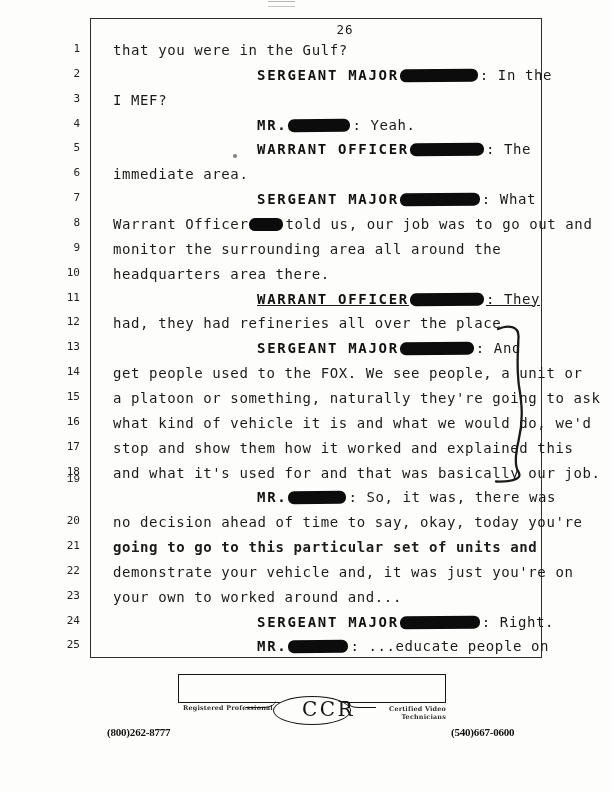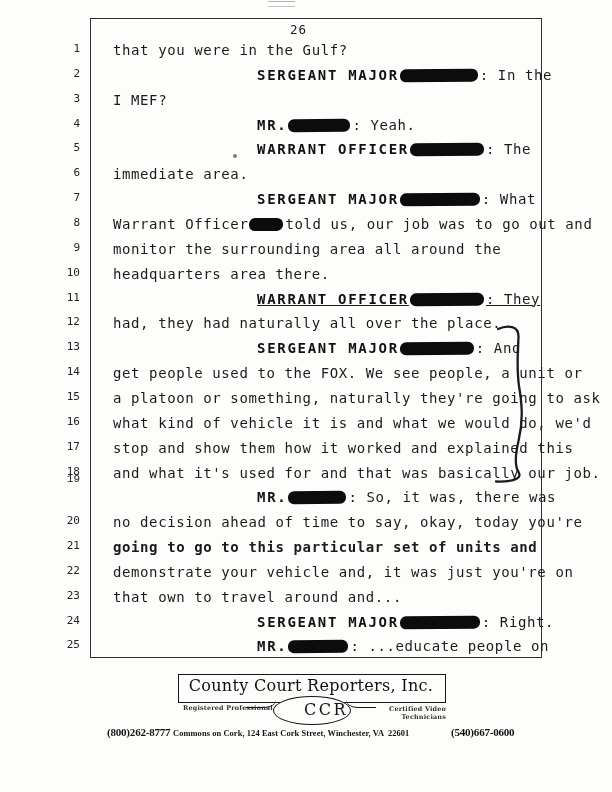--- a/index.html
+++ b/index.html
@@ -7,21 +7,21 @@
     position:relative;width:612px;height:792px;margin:0 auto;
     background:#fdfdfb;overflow:hidden;
     font-family:"DejaVu Sans Mono",monospace;color:#1c1c1c;
   }
   
   .smudge{position:absolute;left:268px;top:1px;width:27px;height:4px;
     border-top:1px solid #b5b5b5;border-bottom:1px solid #c4c4c4;}
   
   .doc-box{position:absolute;left:90px;top:18px;width:450px;height:638px;
     border:1.5px solid #2f2f2f;background:transparent;}
-  .pageno{position:absolute;left:290px;top:22px;width:110px;text-align:left;
+  .pageno{position:absolute;left:290px;top:22px;width:110px;text-align:center;
     font-size:12.5px;letter-spacing:1px;color:#1a1a1a;}
   .line-number{position:absolute;left:44px;width:36px;text-align:right;
     font-size:11px;letter-spacing:0;color:#222;}
   .transcript-line{position:absolute;white-space:pre;font-size:14px;
     letter-spacing:.6px;color:#1b1b1b;}
   .speaker{font-weight:bold;letter-spacing:1.7px;color:#111;}
   .redact{display:inline-block;height:13px;border-radius:6px;background:#0c0c0c;
     vertical-align:-2px;margin:0 2px 0 1px;transform:rotate(-.6deg);}
   .ink-speck{position:absolute;left:233px;top:154px;width:4px;height:4px;
     border-radius:50%;background:#4a4a4a;opacity:.7;}
@@ -31,21 +31,21 @@
     border:1.8px solid #151515;background:#fdfdfb;}
   .logo-title{position:absolute;left:178px;top:676px;width:266px;text-align:center;
     font-family:"DejaVu Serif",serif;font-size:16px;letter-spacing:.3px;color:#101010;}
   .logo-tag{position:absolute;font-family:"DejaVu Serif",serif;font-size:6.4px;
     font-weight:600;color:#2e2e2e;letter-spacing:.2px;}
   .tag-left{left:183px;top:704px;}
   .tag-right{left:378px;top:705px;width:68px;text-align:right;}
   .ccr-oval{position:absolute;left:273px;top:696px;width:76px;height:27px;
     border:1.7px solid #131313;border-radius:50%;background:#fdfdfb;z-index:2;
     text-align:center;}
-  .ccr-abbr{font-family:"DejaVu Serif",serif;font-size:16px;letter-spacing:2.5px;
+  .ccr-abbr{font-family:"DejaVu Serif",serif;font-size:20px;letter-spacing:2.5px;
     color:#141414;line-height:25px;margin-left:28px;}
   .oval-wing{position:absolute;top:699px;width:30px;height:8px;z-index:1;
     border-bottom:1.6px solid #131313;}
   .wing-l{left:246px;border-bottom-right-radius:12px 8px;}
   .wing-r{left:346px;border-bottom-left-radius:12px 8px;}
   .contact{font-family:"Liberation Serif",serif;font-weight:bold;color:#121212;
     position:absolute;white-space:pre;}
   .phone-left{left:107px;top:726px;font-size:11px;letter-spacing:-.2px;}
   .phone-right{left:451px;top:726px;font-size:11px;letter-spacing:-.2px;}
   .address{left:173px;top:729px;font-size:8.4px;letter-spacing:.1px;}
@@ -79,21 +79,21 @@
       <div class="transcript-line" style="top: 191.1px; left: 257px;"><span class="speaker">SERGEANT MAJOR</span><span class="redact" style="width: 80px;"></span><span>: What</span></div>
       <div class="line-number" style="top: 216px;">8</div>
       <div class="transcript-line" style="top: 216px; left: 113px;"><span>Warrant Officer</span><span class="redact" style="width: 34px;"></span><span>told us, our job was to go out and</span></div>
       <div class="line-number" style="top: 240.8px;">9</div>
       <div class="transcript-line" style="top: 240.8px; left: 113px;"><span>monitor the surrounding area all around the</span></div>
       <div class="line-number" style="top: 265.7px;">10</div>
       <div class="transcript-line" style="top: 265.7px; left: 113px;"><span>headquarters area there.</span></div>
       <div class="line-number" style="top: 290.5px;">11</div>
       <div class="transcript-line" style="top: 290.5px; left: 257px; text-decoration: underline;"><span class="speaker">WARRANT OFFICER</span><span class="redact" style="width: 74px;"></span><span>: They</span></div>
       <div class="line-number" style="top: 315.4px;">12</div>
-      <div class="transcript-line" style="top: 315.4px; left: 113px;"><span>had, they had naturally all over the place.</span></div>
+      <div class="transcript-line" style="top: 315.4px; left: 113px;"><span>had, they had refineries all over the place.</span></div>
       <div class="line-number" style="top: 340.2px;">13</div>
       <div class="transcript-line" style="top: 340.2px; left: 257px;"><span class="speaker">SERGEANT MAJOR</span><span class="redact" style="width: 74px;"></span><span>: And</span></div>
       <div class="line-number" style="top: 365.1px;">14</div>
       <div class="transcript-line" style="top: 365.1px; left: 113px;"><span>get people used to the FOX. We see people, a unit or</span></div>
       <div class="line-number" style="top: 389.9px;">15</div>
       <div class="transcript-line" style="top: 389.9px; left: 113px;"><span>a platoon or something, naturally they're going to ask</span></div>
       <div class="line-number" style="top: 414.8px;">16</div>
       <div class="transcript-line" style="top: 414.8px; left: 113px;"><span>what kind of vehicle it is and what we would do, we'd</span></div>
       <div class="line-number" style="top: 439.6px;">17</div>
       <div class="transcript-line" style="top: 439.6px; left: 113px;"><span>stop and show them how it worked and explained this</span></div>
@@ -101,44 +101,42 @@
       <div class="transcript-line" style="top: 464.5px; left: 113px;"><span>and what it's used for and that was basically our job.</span></div>
       <div class="line-number" style="top: 473px; font-family: Liberation Mono, monospace;">19</div>
       <div class="transcript-line" style="top: 489.3px; left: 257px;"><span class="speaker">MR.</span><span class="redact" style="width: 58px;"></span><span>: So, it was, there was</span></div>
       <div class="line-number" style="top: 514.2px;">20</div>
       <div class="transcript-line" style="top: 514.2px; left: 113px;"><span>no decision ahead of time to say, okay, today you're</span></div>
       <div class="line-number" style="top: 539px;">21</div>
       <div class="transcript-line" style="top: 539px; left: 113px; font-weight: bold;"><span>going to go to this particular set of units and</span></div>
       <div class="line-number" style="top: 563.9px;">22</div>
       <div class="transcript-line" style="top: 563.9px; left: 113px;"><span>demonstrate your vehicle and, it was just you're on</span></div>
       <div class="line-number" style="top: 588.7px;">23</div>
-      <div class="transcript-line" style="top: 588.7px; left: 113px;"><span>that own to travel around and...</span></div>
+      <div class="transcript-line" style="top: 588.7px; left: 113px;"><span>your own to worked around and...</span></div>
       <div class="line-number" style="top: 613.6px;">24</div>
       <div class="transcript-line" style="top: 613.6px; left: 257px;"><span class="speaker">SERGEANT MAJOR</span><span class="redact" style="width: 80px;"></span><span>: Right.</span></div>
       <div class="line-number" style="top: 638.4px;">25</div>
       <div class="transcript-line" style="top: 638.4px; left: 257px;"><span class="speaker">MR.</span><span class="redact" style="width: 60px;"></span><span>: ...educate people on</span></div>
     </div>
 
   <div class="ink-speck"></div>
 
   <svg class="bracket-svg" width="50" height="172" viewBox="0 0 50 172">
     <path d="M 10 9 C 20 4.5, 31 6, 30.5 17
              C 29.5 34, 28.5 48, 31 66
              C 34 84, 35.5 100, 30.5 121
              C 27 136, 26.5 146, 30.5 152
              C 33.5 157, 30 162, 8 161.5" fill="none" stroke="#1b1b1b" stroke-width="2.3" stroke-linecap="round"></path>
   </svg>
 
   <div class="logo-box"></div>
-  <div class="logo-title">County Court Reporters, Inc.</div>
   <div class="oval-wing wing-l"></div>
   <div class="oval-wing wing-r"></div>
   <div class="ccr-oval">
     <span class="ccr-abbr">CCR</span>
   </div>
   <div class="logo-tag tag-left">Registered Professional Reporters</div>
   <div class="logo-tag tag-right">Certified Video Technicians</div>
 
   <div class="contact phone-left">(800)262-8777</div>
-  <div class="contact address">Commons on Cork, 124 East Cork Street, Winchester, VA  22601</div>
   <div class="contact phone-right">(540)667-0600</div>
 
 </div>
 
 </body></html>

